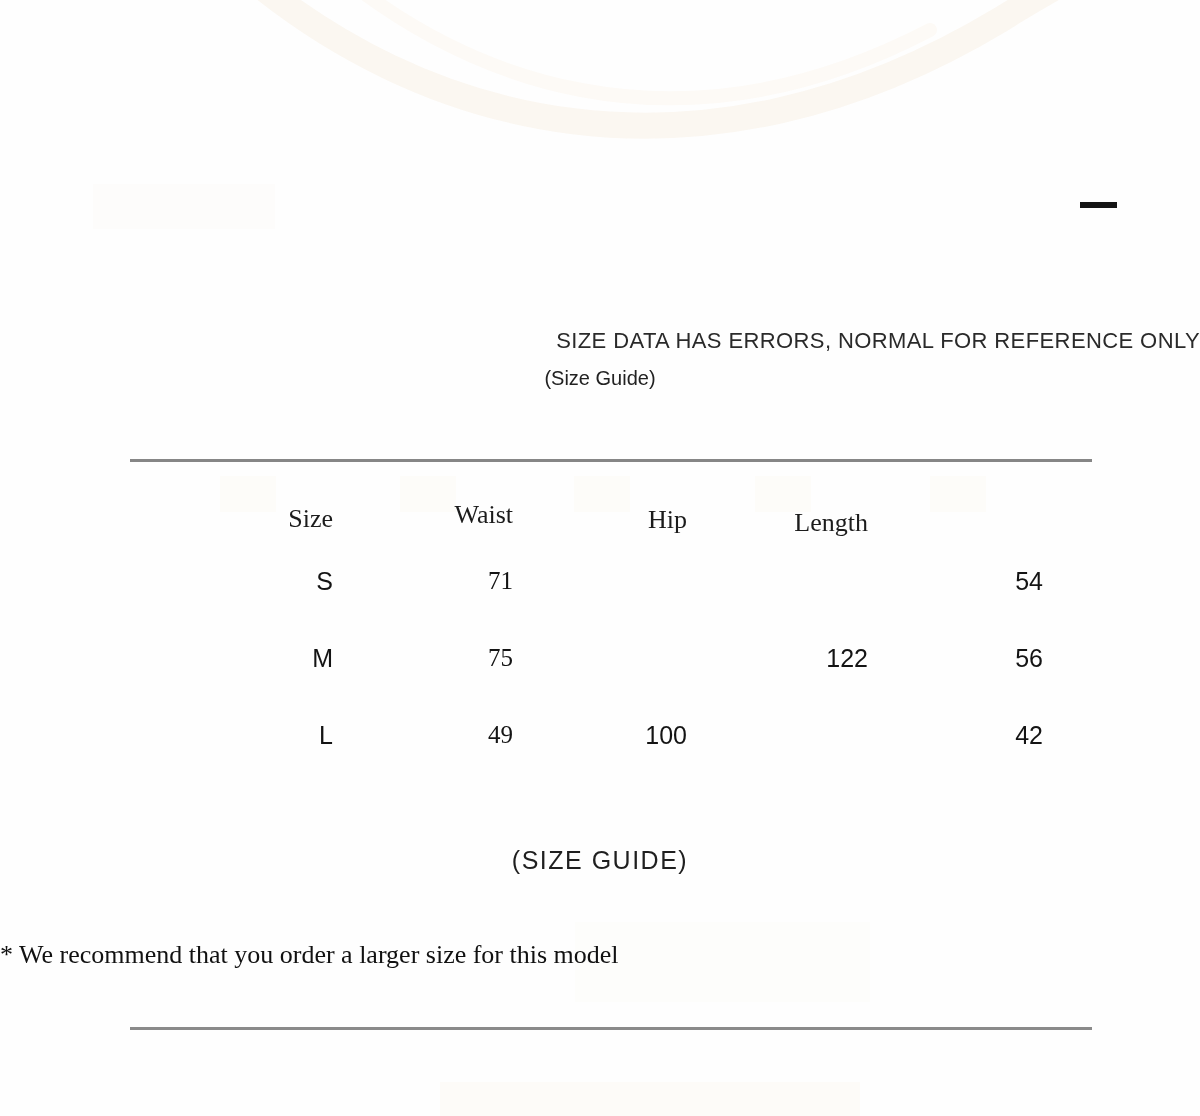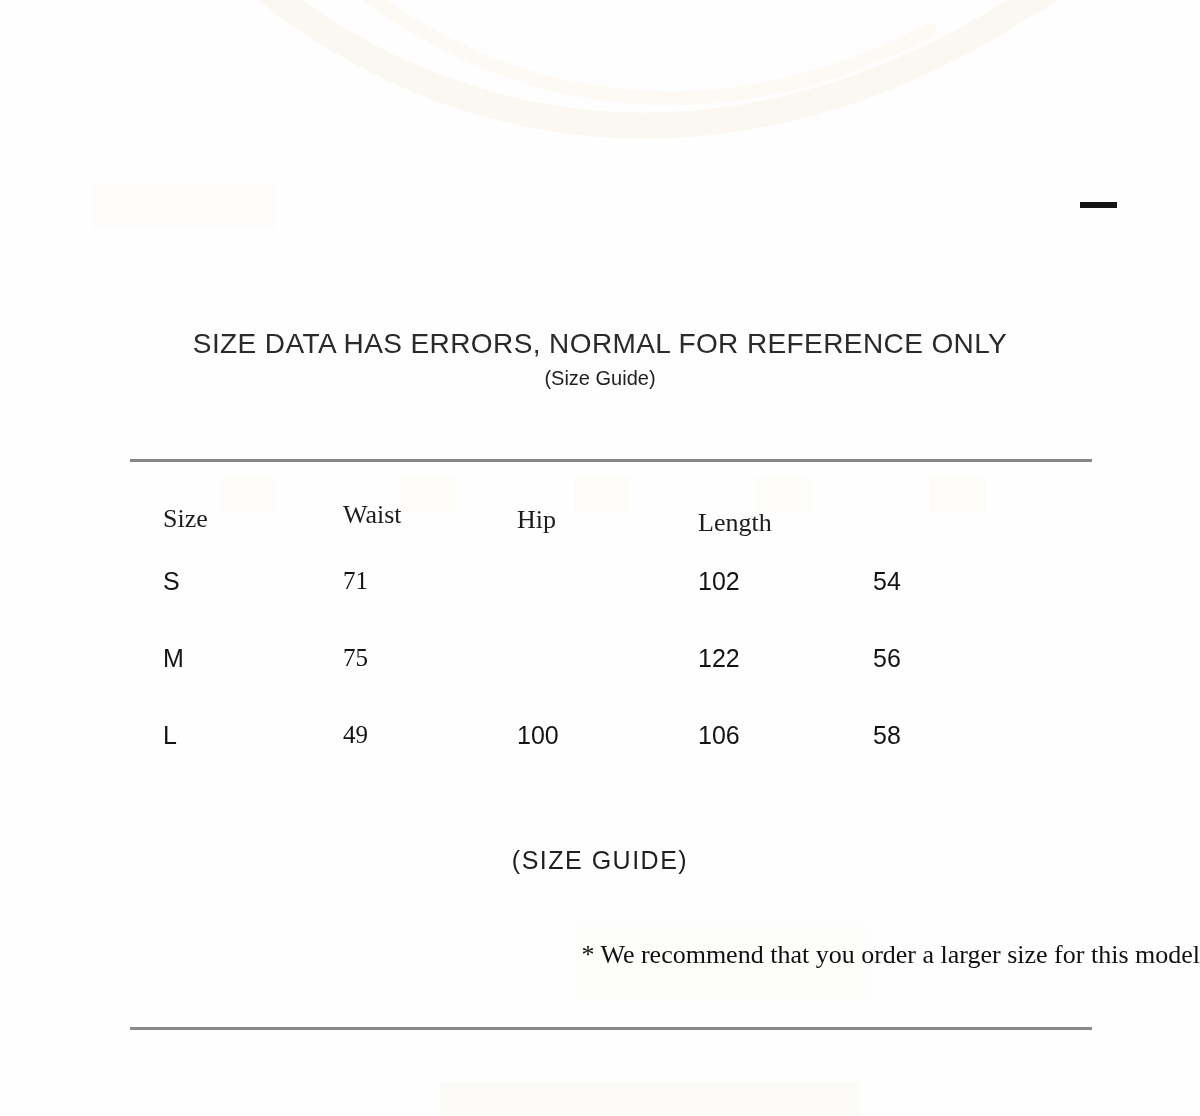--- a/index.html
+++ b/index.html
@@ -42,22 +42,22 @@
     width: 37px;
     height: 6px;
     background: #141414;
   }
 
   .title {
     position: absolute;
     left: 0;
     top: 328px;
     width: 1200px;
-    text-align: center;
-    font-size: 28px;
+    text-align: right;
+    font-size: 22px;
     letter-spacing: 0.4px;
     color: #2a2a2a;
   }
   .subtitle {
     position: absolute;
     left: 0;
     top: 367px;
     width: 1200px;
     text-align: center;
     font-size: 20px;
@@ -77,21 +77,21 @@
     position: absolute;
     left: 130px;
     top: 460px;
     width: 962px;
     height: 320px;
   }
   .cell {
     position: absolute;
     width: 170px;
     margin-left: -85px;
-    text-align: left;
+    text-align: right;
     line-height: 34px;
   }
   .th {
     font-family: "Liberation Serif", serif;
     font-size: 26px;
     color: #1c1c1c;
   }
   .td {
     font-family: "Liberation Sans", sans-serif;
     font-size: 25px;
@@ -124,21 +124,21 @@
     text-align: center;
     font-size: 25px;
     letter-spacing: 1.5px;
     color: #1f1f1f;
   }
   .note {
     position: absolute;
     left: 0;
     top: 940px;
     width: 1200px;
-    text-align: right;
+    text-align: left;
     font-family: "Liberation Serif", serif;
     font-size: 26px;
     color: #111111;
   }
 </style>
 </head>
 <body>
 
 <div class="canvas">
 
@@ -164,33 +164,31 @@
     <div class="ghost cell ghost-h c3"></div>
     <div class="ghost cell ghost-h c4"></div>
 
     <div class="cell th c0">Size</div>
     <div class="cell th c1">Waist</div>
     <div class="cell th c2">Hip</div>
     <div class="cell th c3">Length</div>
 
     <div class="cell td r0 c0">S</div>
     <div class="cell td r0 c1">71</div>
-    <div class="cell td r0 c3">102</div>
     <div class="cell td r0 c4">54</div>
 
     <div class="cell td r1 c0">M</div>
     <div class="cell td r1 c1">75</div>
     <div class="cell td r1 c3">122</div>
     <div class="cell td r1 c4">56</div>
 
     <div class="cell td r2 c0">L</div>
     <div class="cell td r2 c1">49</div>
     <div class="cell td r2 c2">100</div>
-    <div class="cell td r2 c3">106</div>
-    <div class="cell td r2 c4">58</div>
+    <div class="cell td r2 c4">42</div>
   </div>
 
   <div class="size-guide-label">(SIZE GUIDE)</div>
 
   <div class="ghost ghost-note"></div>
   <div class="note">* We recommend that you order a larger size for this model</div>
 
   <div class="rule rule-bottom"></div>
   <div class="ghost ghost-bottom"></div>
 

